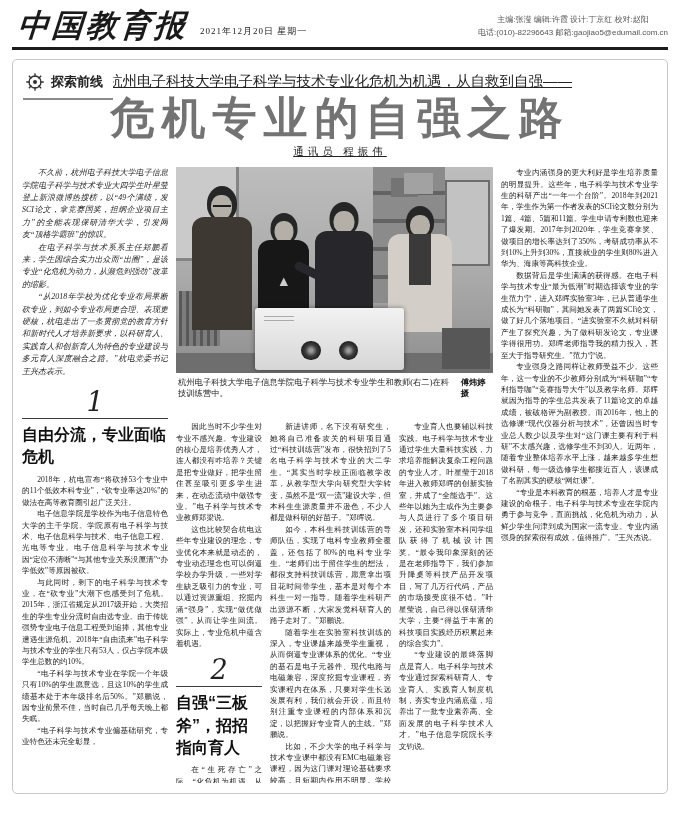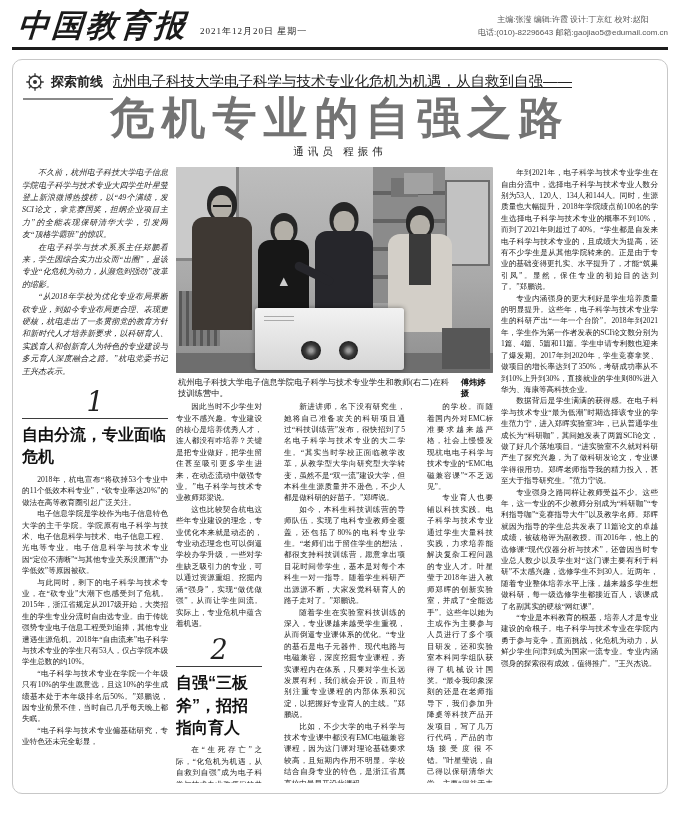--- a/index.html
+++ b/index.html
@@ -8,37 +8,37 @@
         font-family:"Liberation Serif","DejaVu Serif",serif;overflow:hidden;}
   
   .masthead{display:flex;align-items:flex-end;}
   .brand{font-size:31px;font-weight:bold;font-style:italic;letter-spacing:3px;
          transform:skewX(-4deg);line-height:1;padding-left:6px;}
   .mh-date{font-size:9px;color:#222;margin-left:12px;padding-bottom:3px;letter-spacing:1px;}
   .mh-staff{margin-left:auto;text-align:center;font-size:8px;color:#555;line-height:1.6;
             font-family:"Liberation Sans",sans-serif;padding-bottom:1px;}
   .mh-rule{height:3px;background:#1c1c1c;margin-top:6px;}
   
-  .frame{margin-top:9px;border:1px solid #c7c7c7;border-radius:10px;height:735px;
+  .frame{margin-top:9px;border:1px solid #c7c7c7;border-radius:5px;height:735px;
          box-sizing:border-box;padding:8px 9px 6px;position:relative;overflow:hidden;}
   .badge{position:absolute;left:10px;top:10px;display:flex;align-items:center;gap:6px;
          font-family:"Liberation Sans",sans-serif;font-weight:700;font-size:13px;color:#222;
          border-bottom:2px solid #8a8a8a;padding:2px 10px 6px 2px;background:#fff;}
   .badge svg{display:block;}
   .kicker{text-align:center;font-size:14.5px;font-weight:500;color:#222;margin:4px 0 0;
           font-family:"Liberation Sans",sans-serif;text-decoration:underline;}
   .headline{margin:5px 0 3px;text-align:center;font-size:44px;font-weight:900;
             letter-spacing:7px;line-height:1.05;color:#737373;}
-  .byline{text-align:center;font-size:10.5px;letter-spacing:4px;color:#222;margin:0 0 8px;}
+  .byline{text-align:center;font-size:10.5px;letter-spacing:4px;color:#222;margin:0 0 8px;text-decoration:underline;}
   
   .content{display:flex;gap:8px;height:616px;overflow:hidden;}
   .colA{width:146px;overflow:hidden;}
   .colE{width:157px;overflow:hidden;}
   .middle{flex:1;display:flex;flex-direction:column;min-width:0;}
-  .mid-cols{display:flex;gap:22px;flex:1;overflow:hidden;margin-top:0;}
+  .mid-cols{display:flex;gap:8px;flex:1;overflow:hidden;margin-top:20px;}
   .colB{width:86px;overflow:hidden;}
   .colC{width:121px;overflow:hidden;}
   .colD{flex:1;overflow:hidden;}
   p.body{font-size:7.6px;line-height:11.4px;text-align:justify;text-indent:2em;margin:0;color:#222;}
   .intro p.body{font-style:italic;font-size:8px;line-height:12.4px;color:#1f1f1f;}
   .section-head{margin:7px 0 4px;}
   .colA .section-head{margin-top:10px;}
   .sec-num{text-align:center;font-style:italic;font-size:27px;line-height:1;
            font-family:"DejaVu Serif",serif;color:#222;}
   .sec-rule{border:none;border-top:1.5px solid #3d3d3d;margin:3px 0 5px;}
@@ -218,30 +218,28 @@
           </div>
 
           <div class="colC">
             <p class="body">新进讲师，名下没有研究生，她将自己准备攻关的科研项目通过“科技训练营”发布，很快招到了5名电子科学与技术专业的大二学生。“其实当时学校正面临教学改革，从教学型大学向研究型大学转变，虽然不是“双一流”建设大学，但本科生生源质量并不逊色，不少人都是做科研的好苗子。”郑晖说。</p>
             <p class="body">如今，本科生科技训练营的导师队伍，实现了电科专业教师全覆盖，还包括了80%的电科专业学生。“老师们出于留住学生的想法，都很支持科技训练营，愿意拿出项目花时间带学生，基本是对每个本科生一对一指导。随着学生科研产出源源不断，大家发觉科研育人的路子走对了。”郑鹏说。</p>
             <p class="body">随着学生在实验室科技训练的深入，专业课越来越受学生重视，从而倒逼专业课体系的优化。“专业的基石是电子元器件、现代电路与电磁兼容，深度挖掘专业课程，夯实课程内在体系，只要对学生长远发展有利，我们就会开设，而且特别注重专业课程的内部体系和沉淀，以把握好专业育人的主线。”郑鹏说。</p>
             <p class="body">比如，不少大学的电子科学与技术专业课中都没有EMC电磁兼容课程，因为这门课对理论基础要求较高，且短期内作用不明显。学校结合自身专业的特色，是浙江省属高校中最早开设此课程</p>
           </div>
 
           <div class="colD">
-            <p class="body">的学校。而随着国内外对EMC标准要求越来越严格，社会上慢慢发现杭电电子科学与技术专业的“EMC电磁兼容课”“不乏远见”。</p>
             <p class="body">专业育人也要辅以科技实践。电子科学与技术专业通过学生大量科技实践，力求培养能解决复杂工程问题的专业人才。叶星莹于2018年进入教师郑晖的创新实验室，并成了“全能选手”。这些年以她为主或作为主要参与人员进行了多个项目研发，还和实验室本科同学组队获得了机械设计国奖。“最令我印象深刻的还是在老师指导下，我们参加升降桌等科技产品开发项目，写了几万行代码，产品的市场接受度很不错。”叶星莹说，自己得以保研清华大学，主要“得益于丰富的科技项目实践经历积累起来的综合实力”。</p>
             <p class="body">“专业建设的最终落脚点是育人。电子科学与技术专业通过探索科研育人、专业育人、实践育人制度机制，夯实专业内涵底蕴，培养出了一批专业素养高、全面发展的电子科学技术人才。”电子信息学院院长李文钧说。</p>
 
           </div>
         </div>
       </div>
 
       <div class="colE">
-        <p class="body">年到2021年，电子科学与技术专业学生在自由分流中，选择电子科学与技术专业人数分别为53人、120人、134人和144人。同时，生源质量也大幅提升，2018年学院绩点前100名的学生选择电子科学与技术专业的概率不到10%，而到了2021年则超过了40%。“学生都是自发来电子科学与技术专业的，且成绩大为提高，还有不少学生是从其他学院转来的。正是由于专业的基础变得更扎实、水平提升了，才能“筑巢引凤”。显然，保住专业的初始目的达到了。”郑鹏说。</p>
         <p class="body">专业内涵强身的更大利好是学生培养质量的明显提升。这些年，电子科学与技术专业学生的科研产出“一年一个台阶”。2018年到2021年，学生作为第一作者发表的SCI论文数分别为1篇、4篇、5篇和11篇。学生申请专利数也迎来了爆发期。2017年到2020年，学生竞赛拿奖、做项目的增长率达到了350%，考研成功率从不到10%上升到30%，直接就业的学生则80%进入华为、海康等高科技企业。</p>
         <p class="body">数据背后是学生满满的获得感。在电子科学与技术专业“最为低潮”时期选择该专业的学生范力宁，进入郑晖实验室3年，已从普通学生成长为“科研咖”，其间她发表了两篇SCI论文，做了好几个落地项目。“进实验室不久就对科研产生了探究兴趣，为了做科研发论文，专业课学得很用功。郑晖老师指导我的精力投入，甚至大于指导研究生。”范力宁说。</p>
         <p class="body">专业强身之路同样让教师受益不少。这些年，这一专业的不少教师分别成为“科研咖”“专利指导咖”“竞赛指导大牛”以及教学名师。郑晖就因为指导的学生总共发表了11篇论文的卓越成绩，被破格评为副教授。而2016年，他上的选修课“现代仪器分析与技术”，还曾因当时专业总人数少以及学生对“这门课主要有利于科研”不太感兴趣，选修学生不到30人。近两年，随着专业整体培养水平上涨，越来越多学生想做科研，每一级选修学生都接近百人，该课成了名副其实的硬核“网红课”。</p>
         <p class="body">“专业是本科教育的根基，培养人才是专业建设的命根子。电子科学与技术专业在学院内勇于参与竞争，直面挑战，化危机为动力，从鲜少学生问津到成为国家一流专业。专业内涵强身的探索很有成效，值得推广。”王兴杰说。</p>
       </div>
 
     </div>
   </article>
 </div>
 

